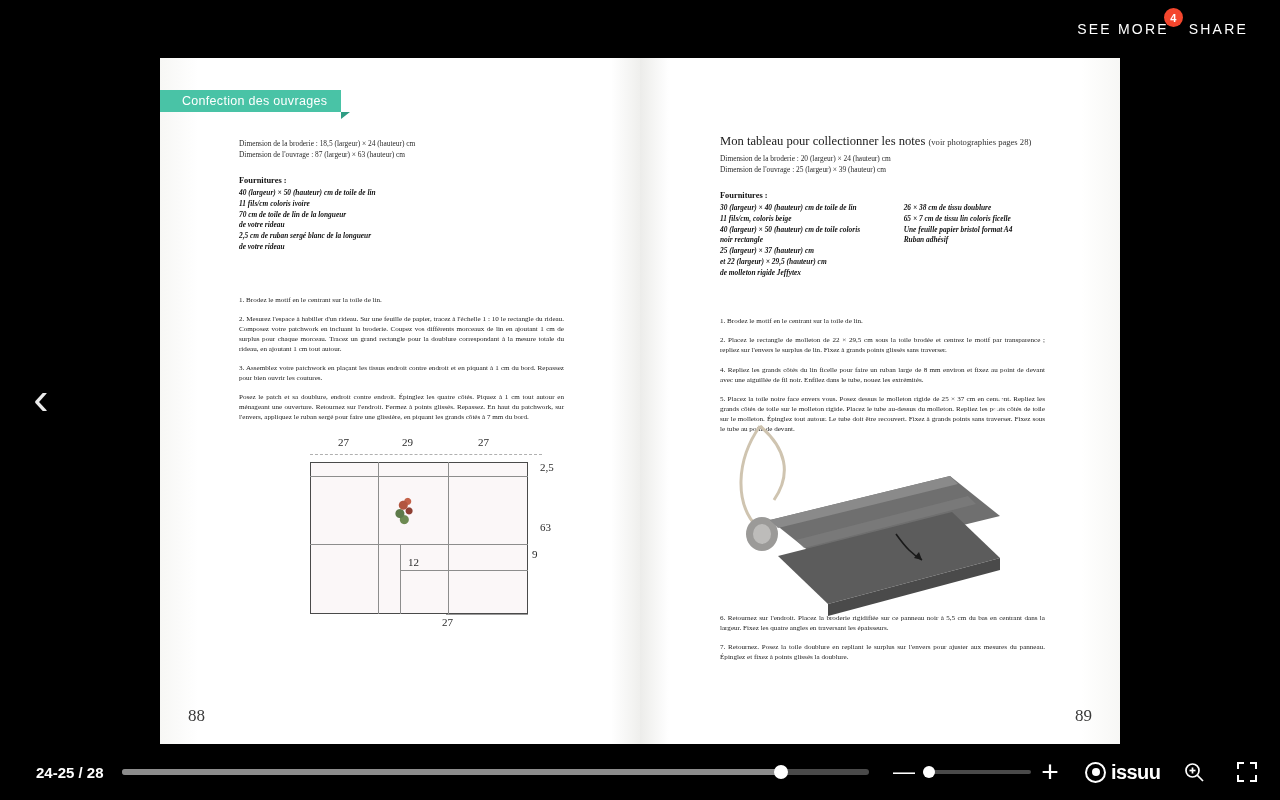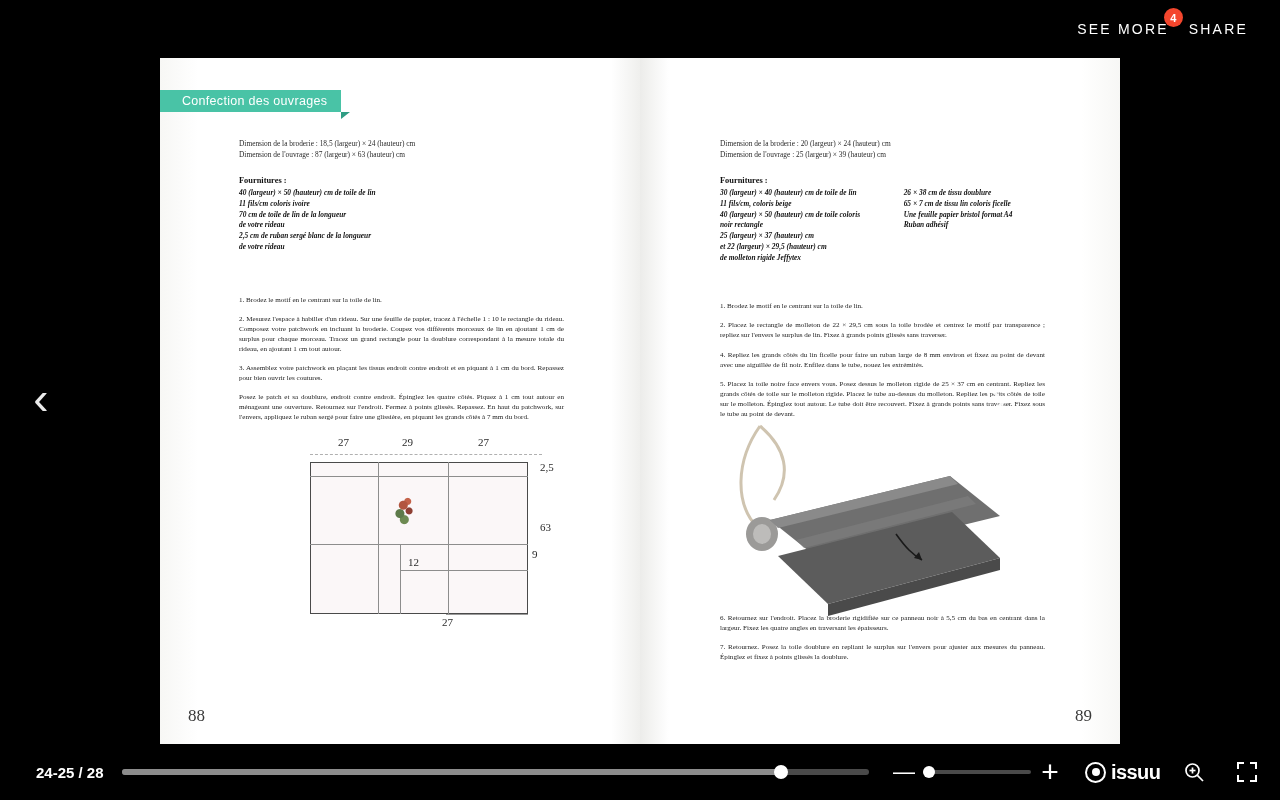--- a/index.html
+++ b/index.html
@@ -347,20 +347,24 @@
         <span class="num" style="left:142px; top:168px;">27</span>
         <div class="curtain-line" style="left:146px; top:166px; width:82px; background:#9a9a9a;"></div>
       </div>
 
       <div class="folio l">88</div>
     </div>
 
     <div class="page right">
 
       <div class="col" style="left:80px; top:76px; width:325px;">
+        <div class="title">
+          <span>Mon tableau pour collectionner les notes</span>
+          <span class="sub">(voir photographies pages 28)</span>
+        </div>
         <div class="dims">
           <div>Dimension de la broderie : 20 (largeur) × 24 (hauteur) cm</div>
           <div>Dimension de l'ouvrage : 25 (largeur) × 39 (hauteur) cm</div>
         </div>
         <div class="four-head">Fournitures :</div>
         <div class="two-col">
           <div class="four-list" style="width:180px;">
             <div>30 (largeur) × 40 (hauteur) cm de toile de lin</div>
             <div>11 fils/cm, coloris beige</div>
             <div>40 (largeur) × 50 (hauteur) cm de toile coloris</div>

